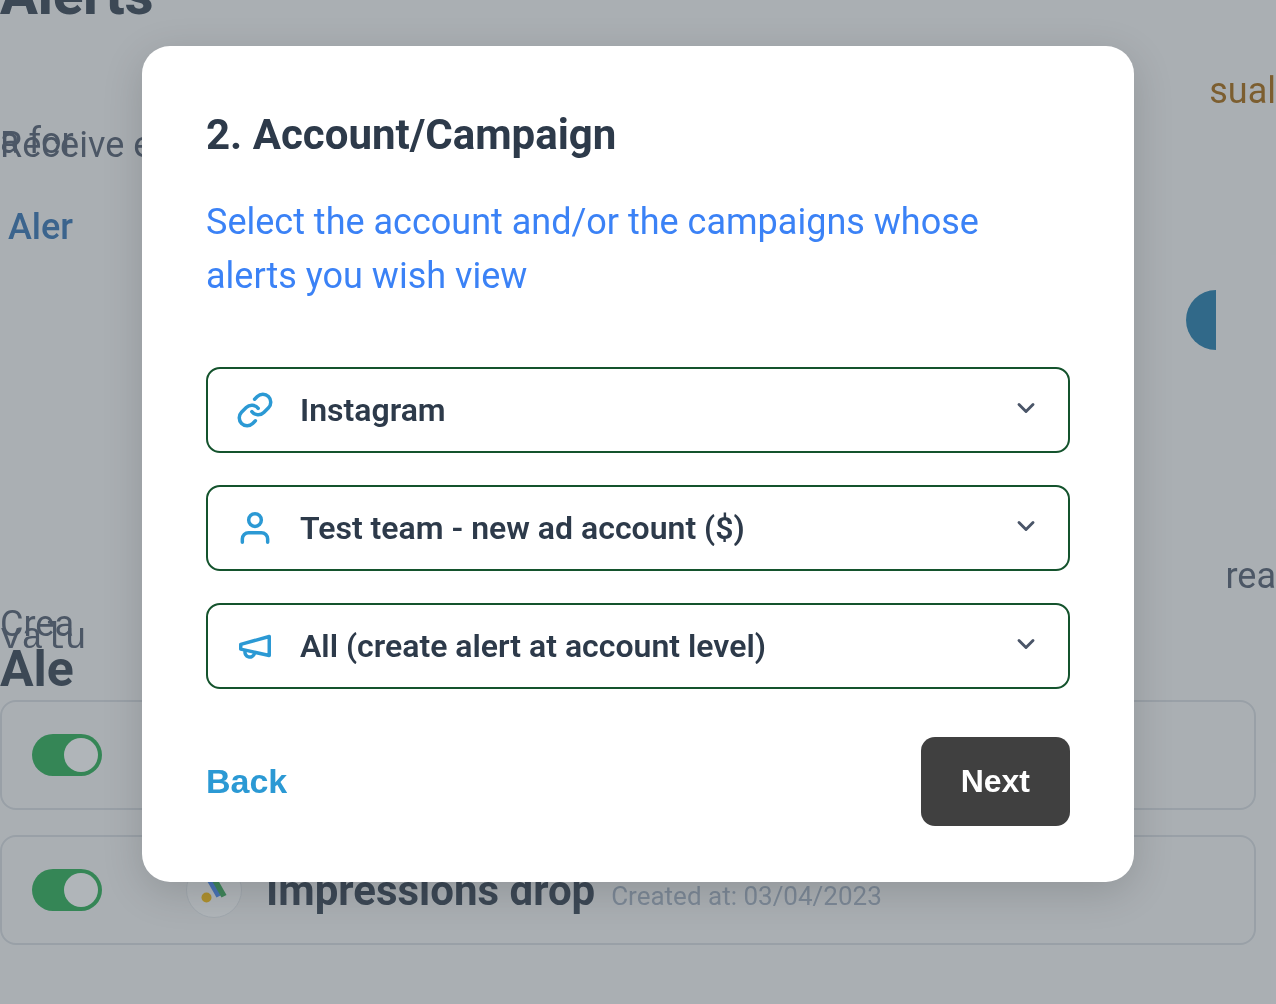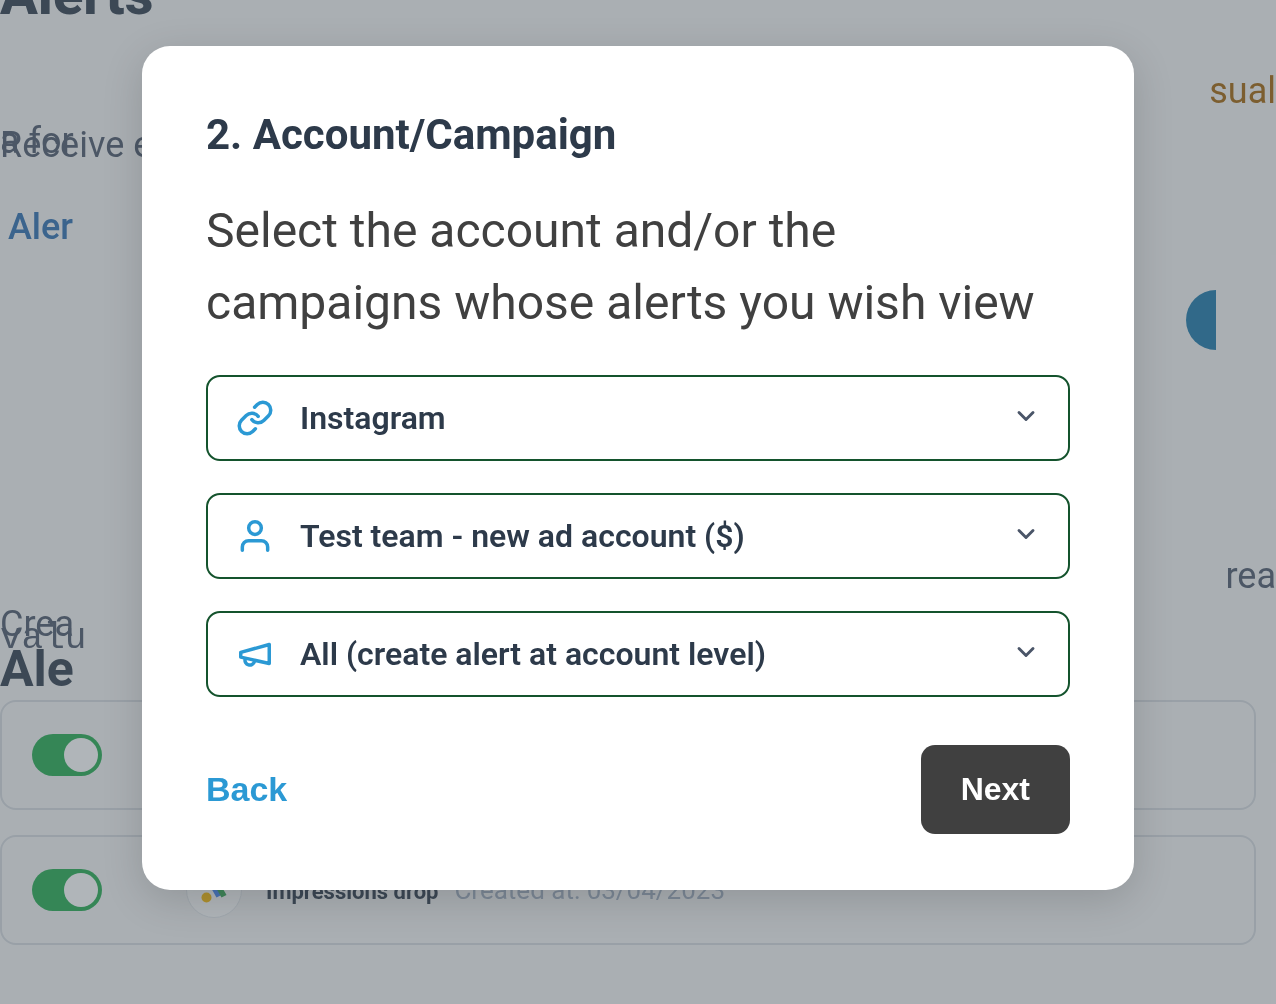--- a/index.html
+++ b/index.html
@@ -109,21 +109,21 @@
       background: #fff;
       border-radius: 50%;
       border: 1px solid #e2e6ea;
       display: flex;
       align-items: center;
       justify-content: center;
       margin-left: 60px;
       flex-shrink: 0;
     }
     .bg-card-title {
-      font-size: 22px;
+      font-size: 42px;
       font-weight: 700;
       color: #2d3a4a;
     }
     .bg-card-meta {
       font-size: 26px;
       color: #a0aec0;
       margin-left: 12px;
     }
     .overlay {
       position: absolute;
@@ -144,24 +144,24 @@
       padding: 64px 64px 56px 64px;
       box-shadow: 0 10px 40px rgba(0,0,0,0.15);
     }
     .modal-title {
       font-size: 42px;
       font-weight: 700;
       color: #2d3a4a;
       margin-bottom: 36px;
     }
     .modal-description {
-      font-size: 48px;
-      color: #404040;
+      font-size: 36px;
+      color: #3b82f6;
       line-height: 1.5;
-      margin-bottom: 36px;
+      margin-bottom: 64px;
     }
     .select-field {
       width: 100%;
       border: 2px solid #14532d;
       border-radius: 14px;
       padding: 22px 28px;
       display: flex;
       align-items: center;
       margin-bottom: 32px;
       cursor: pointer;

